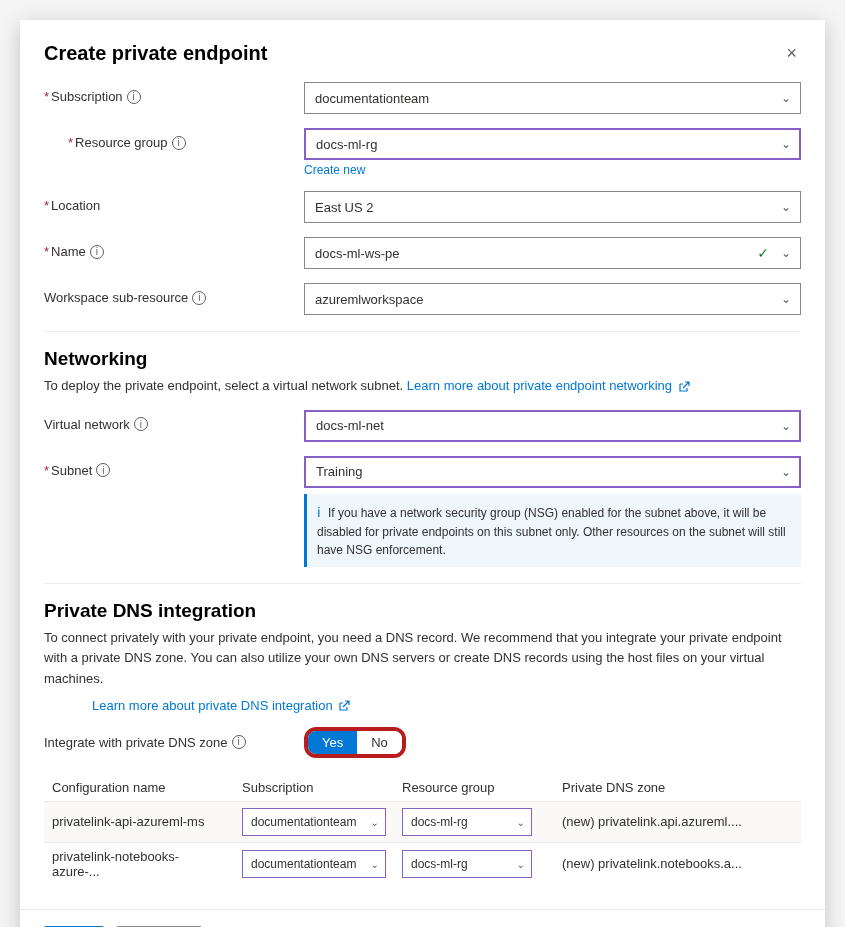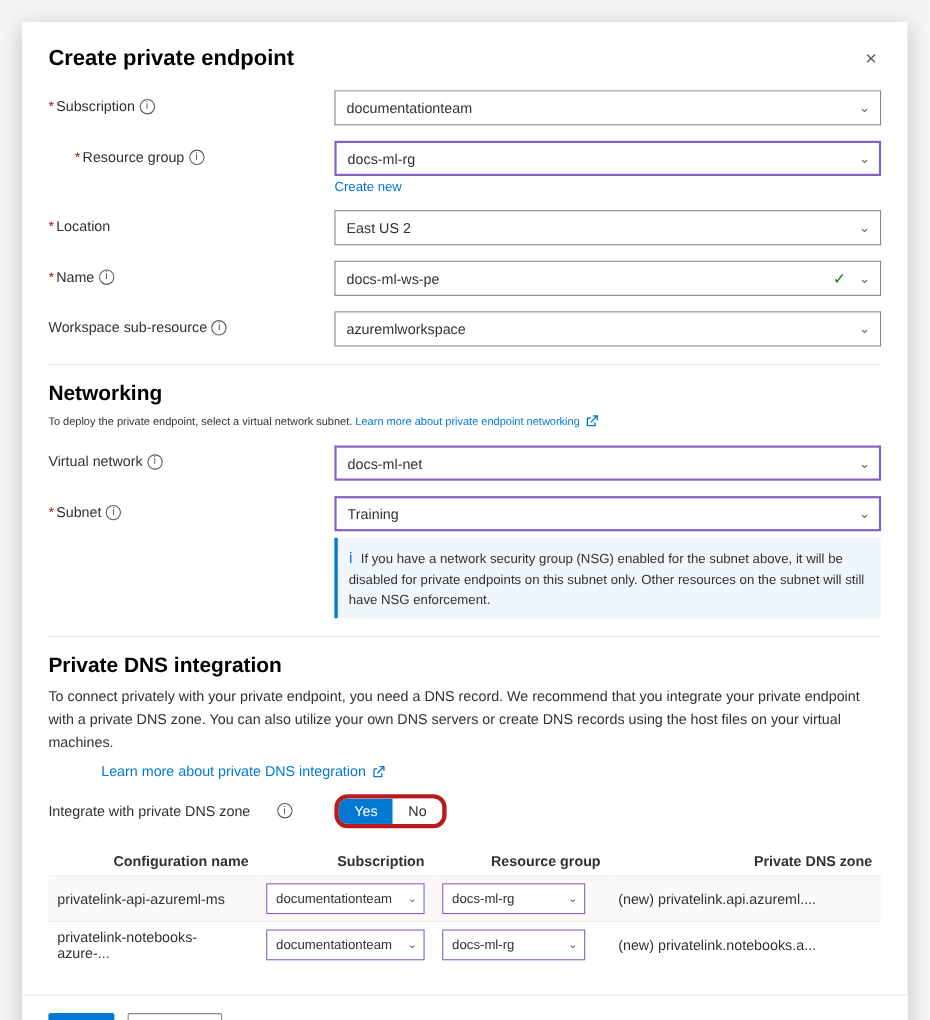--- a/index.html
+++ b/index.html
@@ -132,21 +132,21 @@
       cursor: pointer;
     }
     .section-heading {
       font-size: 19px;
       font-weight: 700;
       color: #000;
       margin-bottom: 6px;
       margin-top: 8px;
     }
     .section-desc {
-      font-size: 10px;
+      font-size: 13px;
       color: #323130;
       margin-bottom: 14px;
       line-height: 1.5;
     }
     .section-desc a, .learn-link {
       color: #0078d4;
       text-decoration: none;
       cursor: pointer;
     }
     .external-link-icon {
@@ -180,21 +180,20 @@
       display: flex;
       align-items: center;
       margin-bottom: 16px;
     }
     .toggle-label {
       width: 260px;
       min-width: 260px;
       color: #323130;
       font-size: 13px;
       display: flex;
-      gap: 20px;
     }
     .toggle-control {
       display: flex;
       align-items: center;
     }
     .toggle {
       display: flex;
       border: 4px solid #b91c1c;
       border-radius: 12px;
       overflow: hidden;
@@ -213,22 +212,22 @@
     .toggle-option.inactive {
       background: #fff;
       color: #323130;
     }
     .dns-table {
       width: 100%;
       border-collapse: collapse;
       font-size: 13px;
     }
     .dns-table th {
-      text-align: right;
-      font-weight: 700;
+      text-align: left;
+      font-weight: 400;
       color: #323130;
       padding: 6px 8px;
       border-bottom: 1px solid #edebe9;
     }
     .dns-table td {
       padding: 6px 8px;
       color: #323130;
       border-bottom: 1px solid #edebe9;
     }
     .dns-table tr:last-child td {

